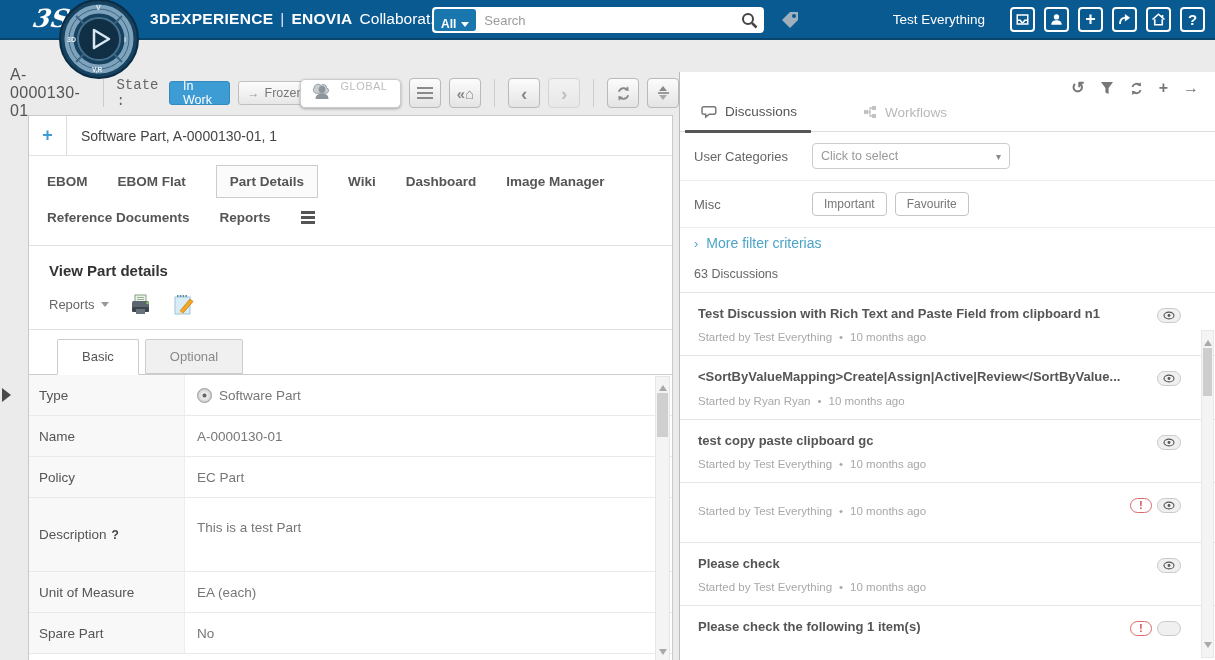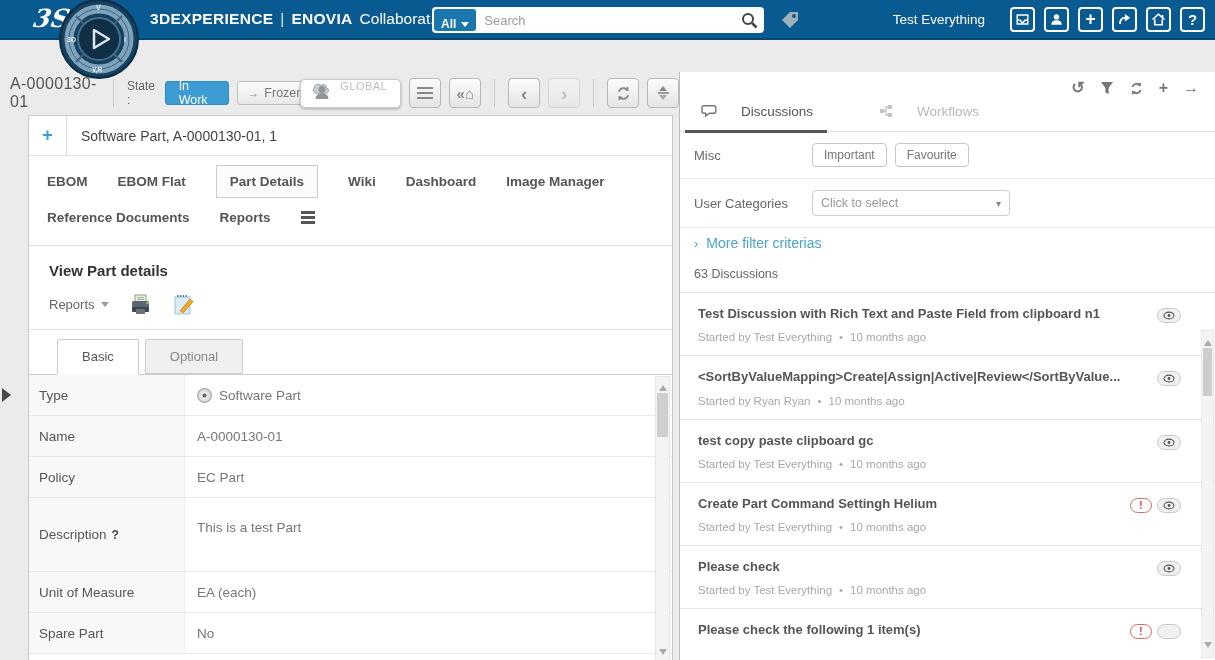--- a/index.html
+++ b/index.html
@@ -28,21 +28,21 @@
   .tagicon{position:absolute;left:779px;top:9px;}
   .topright{position:absolute;right:10px;top:0;height:38px;display:flex;align-items:center;gap:9px;}
   .username{color:#fff;font-size:13.5px;margin-right:16px;}
   .tico{width:25px;height:25px;border:2px solid #fff;border-radius:4px;display:flex;align-items:center;
     justify-content:center;color:#fff;cursor:pointer;font-weight:bold;}
   
   .toolbar{position:absolute;left:0;top:70px;width:679px;height:46px;display:flex;align-items:center;
     padding-left:10px;gap:8px;}
   .objid{font-size:16px;color:#555;letter-spacing:.3px;}
   .vsep{width:1px;height:28px;background:#ccc;margin:0 5px;}
-  .statelbl{font-size:12px;color:#666;}
+  .statelbl{font-size:14px;color:#666;font-family:Liberation Mono, monospace;}
   .btn-inwork{background:#3e9cd4;border:1px solid #3489bd;color:#fff;font-size:12.5px;border-radius:3px;
     height:24px;padding:0 13px;display:flex;align-items:center;cursor:pointer;}
   .btn-frozen{background:linear-gradient(#fcfcfc,#e7e7e7);border:1px solid #bfbfbf;color:#777;font-size:12.5px;
     border-radius:3px;height:24px;padding:0 22px 0 9px;display:flex;align-items:center;gap:5px;cursor:pointer;}
   .btn-frozen .arr{color:#999;font-size:12px;}
   .btn-global{display:flex;align-items:flex-start;gap:7px;background:#fff;border:1px solid #ccc;border-radius:5px;
     height:29px;padding:0 13px 0 8px;margin-left:-34px;z-index:3;box-shadow:0 1px 3px rgba(0,0,0,.3);
     color:#bcbcbc;font-size:11px;letter-spacing:.5px;cursor:pointer;}
   .tbtn{height:30px;min-width:32px;border:1px solid #b9b9b9;border-radius:4px;
     background:linear-gradient(#fcfcfc,#e4e4e4);display:flex;align-items:center;justify-content:center;
@@ -93,21 +93,21 @@
   .vscroll .arr{position:absolute;left:3px;width:0;height:0;border:4px solid transparent;}
   .vscroll .up{top:4px;border-bottom:6px solid #a9a9a9;}
   .vscroll .dn{bottom:4px;border-top:6px solid #a9a9a9;}
   .vscroll .thumb{position:absolute;left:1px;top:16px;width:11px;height:44px;background:#cfcfcf;}
   
   .rpanel{position:absolute;left:679px;top:72px;width:536px;height:588px;background:#fff;
     border-left:1px solid #bbb;}
   .rp-icons{position:absolute;top:8px;right:16px;display:flex;gap:15px;align-items:center;}
   .rp-icons span{color:#777;font-size:16px;line-height:1;cursor:pointer;font-weight:bold;}
   .rp-tabs{display:flex;gap:36px;margin-top:32px;padding-left:5px;border-bottom:1px solid #ddd;}
-  .rp-tab{display:flex;gap:23px;font-size:13.5px;padding:0 14px 11px 16px;cursor:pointer;color:#b8b8b8;}
+  .rp-tab{display:flex;align-items:center;gap:7px;font-size:13.5px;padding:0 14px 11px 16px;cursor:pointer;color:#b8b8b8;}
   .rp-tab.active{color:#555;border-bottom:3px solid #555;margin-bottom:-2px;}
   .rp-row{display:flex;align-items:center;padding:11px 14px;border-bottom:1px solid #ececec;gap:8px;}
   .rp-row .lbl{width:110px;color:#666;font-size:13px;flex-shrink:0;}
   .chip{background:#fff;border:1px solid #c5c5c5;border-radius:4px;padding:4px 11px;font-size:12px;
     color:#777;cursor:pointer;white-space:nowrap;}
   .rp-dd{width:198px;height:26px;border:1px solid #ccc;border-radius:4px;display:flex;align-items:center;
     padding:0 8px;cursor:pointer;background:#fff;}
   .rp-dd .ph{flex:1;font-size:12.5px;color:#999;}
   .rp-dd .caret{color:#888;font-size:10px;}
   .rp-quick{border-bottom:none;padding-top:6px;padding-bottom:4px;}
@@ -397,32 +397,32 @@
       <svg width="15" height="15" viewBox="0 0 15 15">
         <rect x="1" y="5" width="4" height="4" fill="#c2c2c2"></rect>
         <rect x="9" y="1" width="4" height="4" fill="#c2c2c2"></rect>
         <rect x="9" y="9" width="4" height="4" fill="#c2c2c2"></rect>
         <path d="M5 7 H7 V3 H9 M7 7 V11 H9" fill="none" stroke="#c2c2c2" stroke-width="1.3"></path>
       </svg>
       <span>Workflows</span>
     </span>
   </div>
   <div class="rp-row">
+    <span class="lbl">User Categories</span>
+    <span class="rp-dd">
+      <span class="ph">Click to select</span>
+      <span class="caret">▾</span>
+    </span>
+  </div>
+  <div class="rp-row">
     <span class="lbl">Misc</span>
     <span id="misc-chips" style="display:flex;gap:8px;">
         <span class="chip">Important</span>
         <span class="chip">Favourite</span>
       </span>
-  </div>
-  <div class="rp-row">
-    <span class="lbl">User Categories</span>
-    <span class="rp-dd">
-      <span class="ph">Click to select</span>
-      <span class="caret">▾</span>
-    </span>
   </div>
   <div class="rp-link">
     <span class="chev">›</span>
     <span>More filter criterias</span>
   </div>
   <div class="rp-count">63 Discussions</div>
   <div class="rp-list" id="disc-list">
       <div class="disc-item">
         <div class="disc-title">Test Discussion with Rich Text and Paste Field from clipboard n1</div>
         <div class="disc-meta">
@@ -465,21 +465,20 @@
         <div class="badges">
           <span class="eyepill">
             <svg width="12" height="9" viewBox="0 0 12 9">
               <ellipse cx="6" cy="4.5" rx="5" ry="3.4" fill="none" stroke="#555" stroke-width="1.1"></ellipse>
               <circle cx="6" cy="4.5" r="1.4" fill="#555"></circle>
             </svg>
           </span>
         </div>
       </div>
       <div class="disc-item">
-        <div class="disc-title">Create Part Command Settingh Helium</div>
         <div class="disc-meta">
           <span>Started by Test Everything</span>
           <span>•</span>
           <span>10 months ago</span>
         </div>
         <div class="badges">
           <span class="imppill">!</span>
           <span class="eyepill">
             <svg width="12" height="9" viewBox="0 0 12 9">
               <ellipse cx="6" cy="4.5" rx="5" ry="3.4" fill="none" stroke="#555" stroke-width="1.1"></ellipse>

